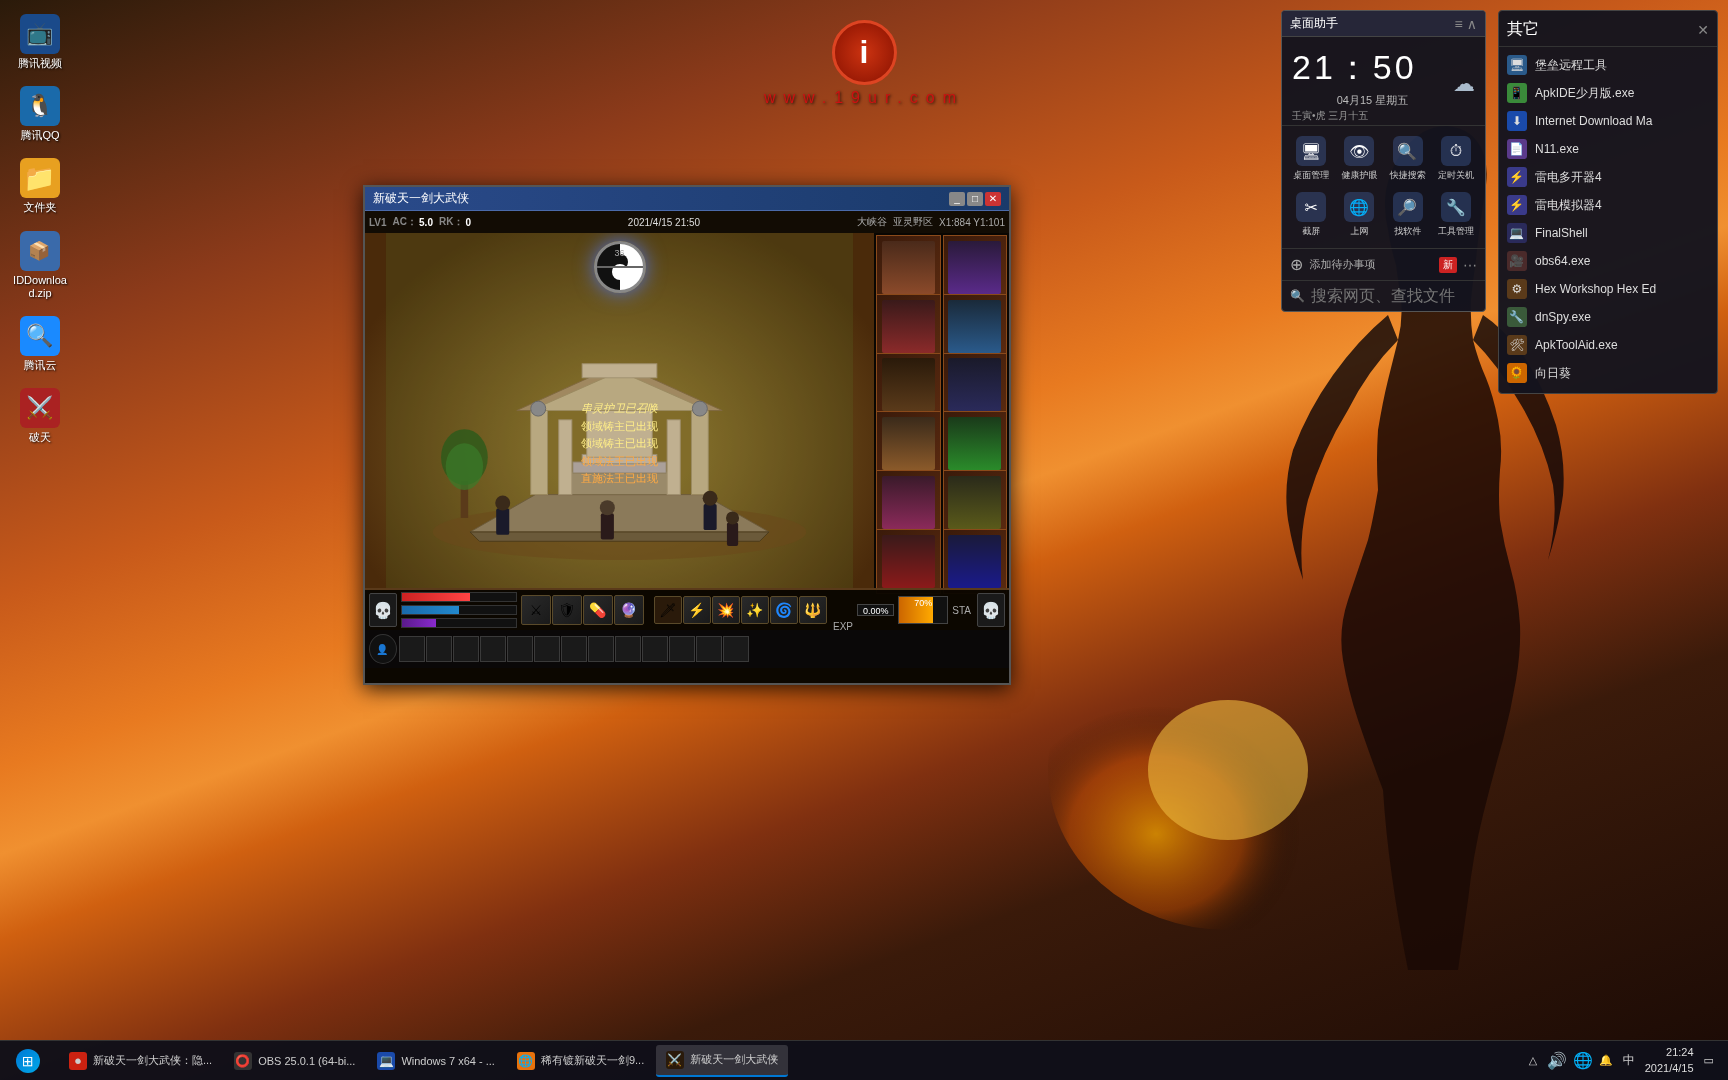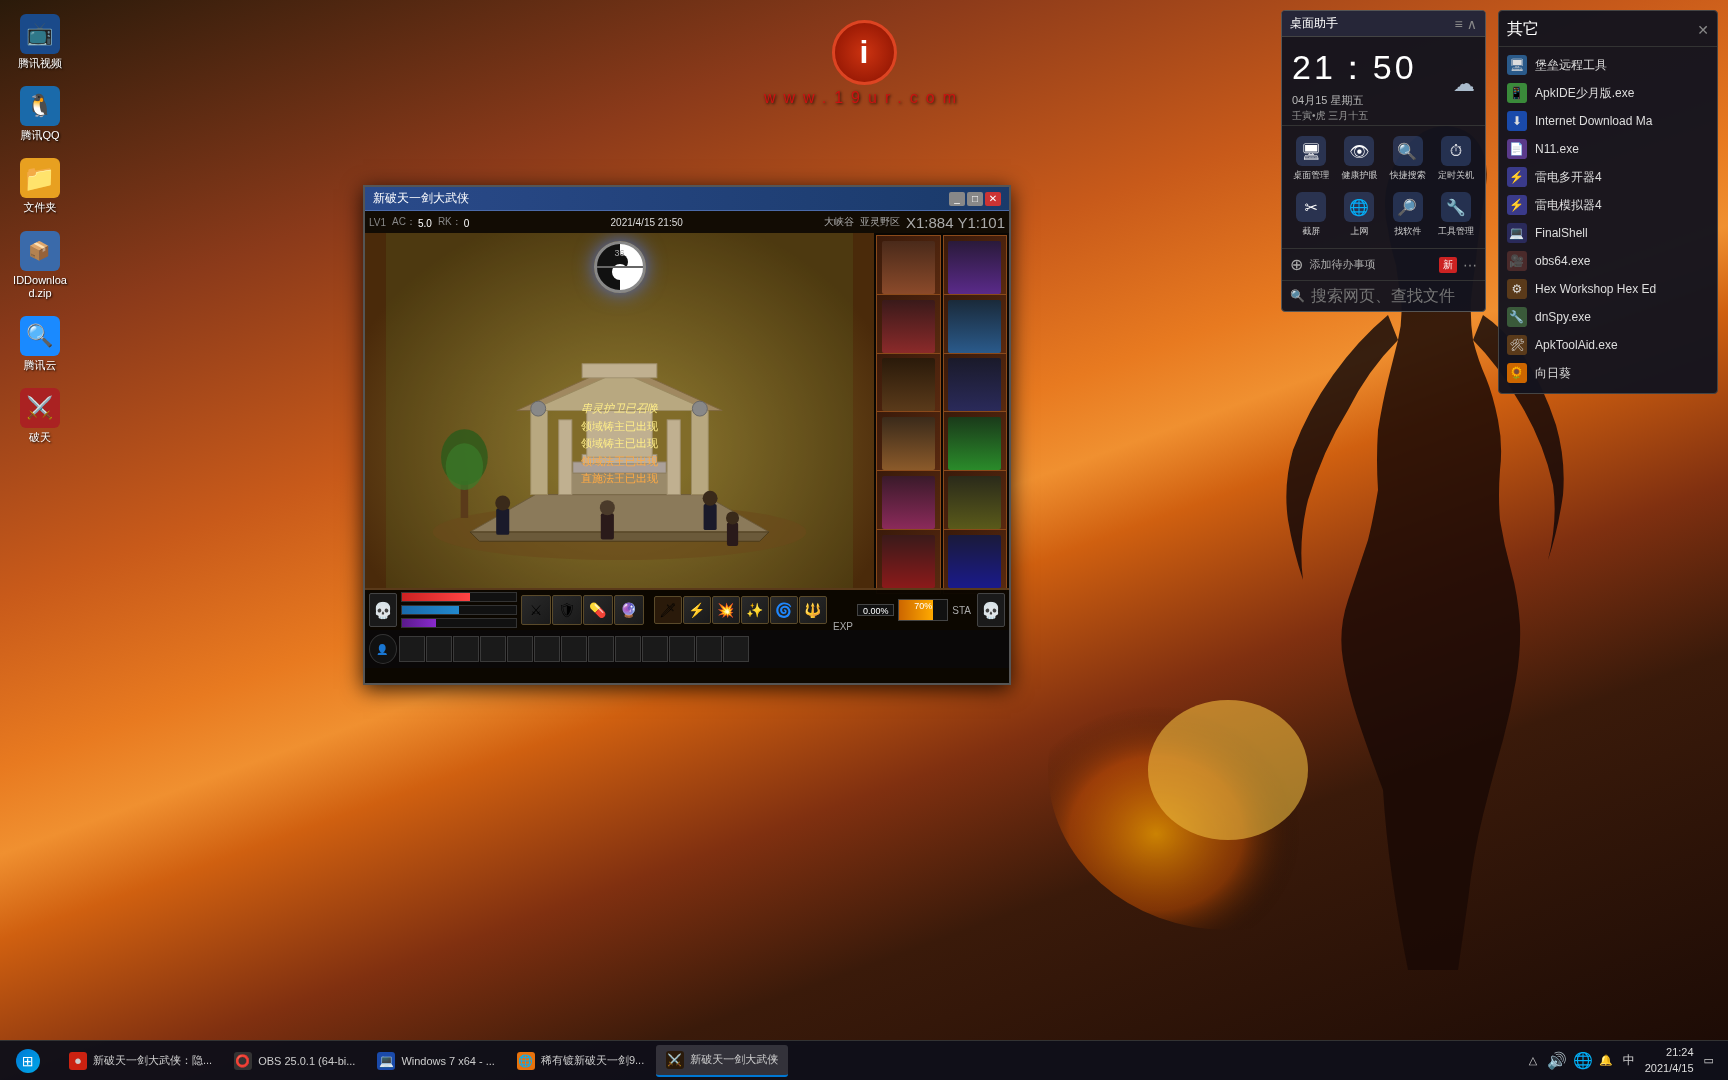--- a/index.html
+++ b/index.html
@@ -150,22 +150,23 @@
       display: flex;
       align-items: center;
       padding: 0 4px;
       font-size: 10px;
       color: #aaa;
       gap: 6px;
       z-index: 15;
     }
     .game-stat {
       display: flex;
-      align-items: flex-end;
+      align-items: center;
       gap: 2px;
+      font-weight: bold;
     }
     .game-stat-label { color: #888; }
     .game-stat-val { color: #fff; }
 
     
     .game-scene {
       position: absolute;
       top: 22px;
       left: 0;
       right: 135px;
@@ -552,21 +553,21 @@
   <div class="assistant-header">
     <span>桌面助手</span>
     <div style="display:flex;gap:4px;">
       <span style="cursor:pointer;color:#888;font-size:14px;">≡</span>
       <span style="cursor:pointer;color:#888;font-size:14px;">∧</span>
     </div>
   </div>
   <div style="display:flex;align-items:center;padding:8px 10px 2px;">
     <div style="flex:1;">
       <div class="assistant-clock" style="font-size:34px;font-weight:300;letter-spacing:3px;text-align:left;padding:0;">21：50</div>
-      <div style="font-size:11px;color:#bbb;margin-top:2px;">04月15  星期五</div>
+      <div style="font-size:11px;color:#bbb;margin-top:2px;text-align:center;">04月15  星期五</div>
       <div style="font-size:10px;color:#999;margin-top:1px;">壬寅•虎 三月十五</div>
     </div>
     <div class="weather-icon">☁</div>
   </div>
   <div class="assistant-icons">
     <div class="assistant-icon-item">
       <div class="ai-icon">🖥</div>
       <span class="ai-label">桌面管理</span>
     </div>
     <div class="assistant-icon-item">
@@ -684,21 +685,21 @@
       </span>
       <span class="game-stat">
         <span class="game-stat-label">RK：</span>
         <span class="game-stat-val">0</span>
       </span>
       <span style="flex:1;"></span>
       <span style="color:#ddd;font-size:10px;">2021/4/15 21:50</span>
       <span style="flex:1;"></span>
       <span style="color:#aaa;font-size:10px;">大峡谷</span>
       <span style="color:#aaa;font-size:10px;">亚灵野区</span>
-      <span style="color:#aaa;font-size:15px;">X1:884  Y1:101</span>
+      <span style="color:#aaa;font-size:10px;">X1:884  Y1:101</span>
     </div>
 
     <div class="game-scene">
 
       <svg viewBox="0 0 500 380" style="position:absolute;top:0;left:0;width:100%;height:100%;">
 
         <rect width="500" height="380" fill="#5a7a2a" opacity="0.2"></rect>
 
         <ellipse cx="250" cy="320" rx="200" ry="30" fill="#6b4a1a" opacity="0.6"></ellipse>
 
@@ -826,21 +827,21 @@
           <div class="action-btn" style="width:28px;height:28px;">🌀</div>
           <div class="action-btn" style="width:28px;height:28px;">🔱</div>
         </div>
 
         <div style="display:flex;align-items:center;flex:1;gap:4px;padding:0 4px;">
           <span style="color:#aaa;font-size:10px;margin-top:32px;">EXP</span>
           <div style="flex:1;height:12px;background:#111;border:1px solid #444;position:relative;">
             <div style="height:100%;background:linear-gradient(to right,#aa4400,#ff8800);width:0%;"></div>
             <span style="position:absolute;top:0;left:50%;transform:translateX(-50%);color:white;font-size:9px;line-height:12px;">0.00%</span>
           </div>
-          <div style="width:50px;height:22px;background:#111;border:1px solid #444;position:relative;">
+          <div style="width:50px;height:28px;background:#111;border:1px solid #444;position:relative;">
             <div style="height:100%;background:linear-gradient(to right,#cc6600,#ffaa00);width:70%;"></div>
             <span style="position:absolute;top:0;left:50%;transform:translateX(-50%);color:white;font-size:9px;line-height:12px;">70%</span>
           </div>
           <span style="color:#aaa;font-size:10px;">STA</span>
         </div>
 
         <div style="width:28px;height:34px;background:#1a1a1a;border:1px solid #444;border-radius:2px;display:flex;align-items:center;justify-content:center;font-size:16px;">💀</div>
       </div>
 
       <div style="display:flex;height:38px;padding:2px 4px;gap:2px;background:#0a0808;align-items:center;">

